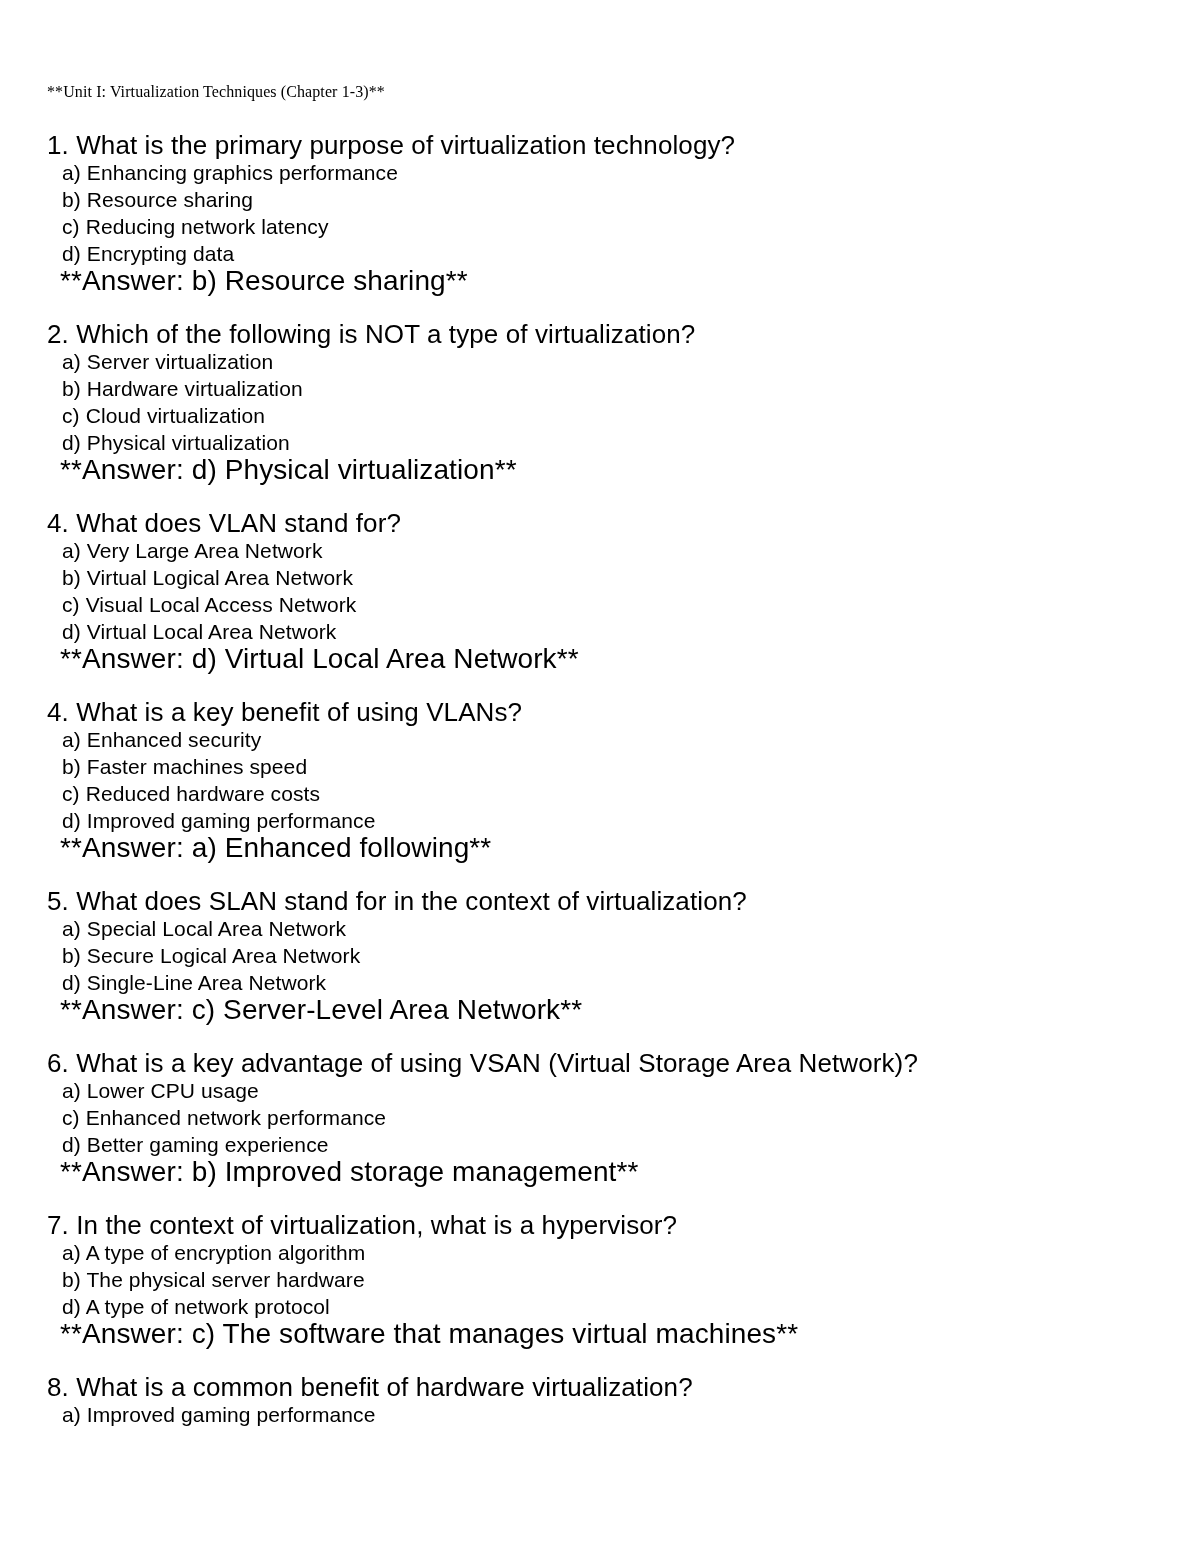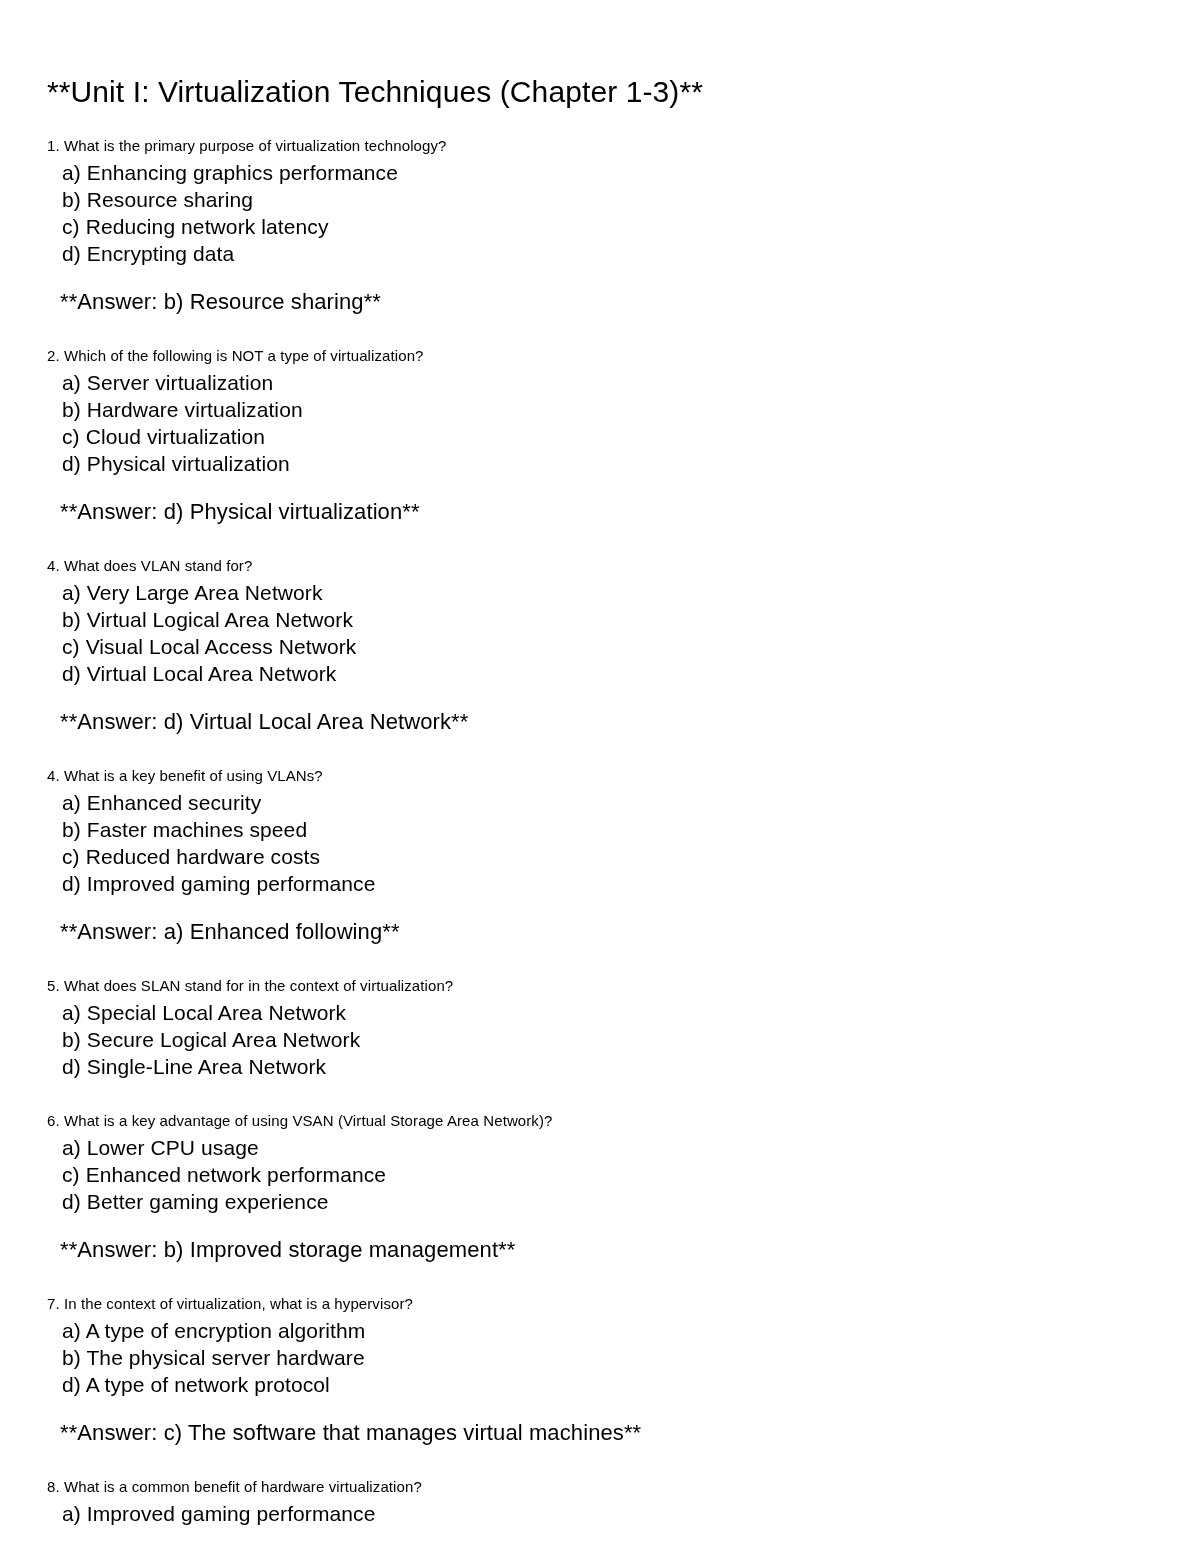--- a/index.html
+++ b/index.html
@@ -20,52 +20,52 @@
     overflow: hidden;
     box-sizing: border-box;
   }
   .doc-body {
     position: absolute;
     left: 47px;
     top: 78px;
     right: 40px;
   }
   .doc-title {
-    font-size: 30px;
+    font-size: 16px;
     line-height: 27px;
     white-space: pre;
     letter-spacing: 0.1px;
+    font-family: Liberation Serif, serif;
   }
   .spacer {
     height: 27px;
   }
   .qblock {
     margin: 0;
     padding: 0;
   }
   .q-stem {
-    font-size: 15px;
+    font-size: 26px;
     line-height: 27px;
     white-space: pre;
     letter-spacing: 0.1px;
   }
   .q-option {
     font-size: 21px;
     line-height: 27px;
     white-space: pre;
     letter-spacing: 0.1px;
     padding-left: 15px;
   }
   .q-answer {
-    font-size: 22px;
+    font-size: 28px;
     line-height: 27px;
     white-space: pre;
     letter-spacing: 0.1px;
     padding-left: 13px;
-    margin-top: 21px;
   }
 </style>
 </head>
 <body>
 
 <div class="page">
   <div class="doc-body">
 
     <div class="doc-title">**Unit I: Virtualization Techniques (Chapter 1-3)**</div>
     <div class="spacer"></div>
@@ -108,20 +108,21 @@
       <div class="q-option">d) Improved gaming performance</div>
       <div class="q-answer">**Answer: a) Enhanced following**</div>
     </div>
     <div class="spacer"></div>
 
     <div class="qblock">
       <div class="q-stem">5. What does SLAN stand for in the context of virtualization?</div>
       <div class="q-option">a) Special Local Area Network</div>
       <div class="q-option">b) Secure Logical Area Network</div>
       <div class="q-option">d) Single-Line Area Network</div>
+      <div class="q-answer">**Answer: c) Server-Level Area Network**</div>
     </div>
     <div class="spacer"></div>
 
     <div class="qblock">
       <div class="q-stem">6. What is a key advantage of using VSAN (Virtual Storage Area Network)?</div>
       <div class="q-option">a) Lower CPU usage</div>
       <div class="q-option">c) Enhanced network performance</div>
       <div class="q-option">d) Better gaming experience</div>
       <div class="q-answer">**Answer: b) Improved storage management**</div>
     </div>

